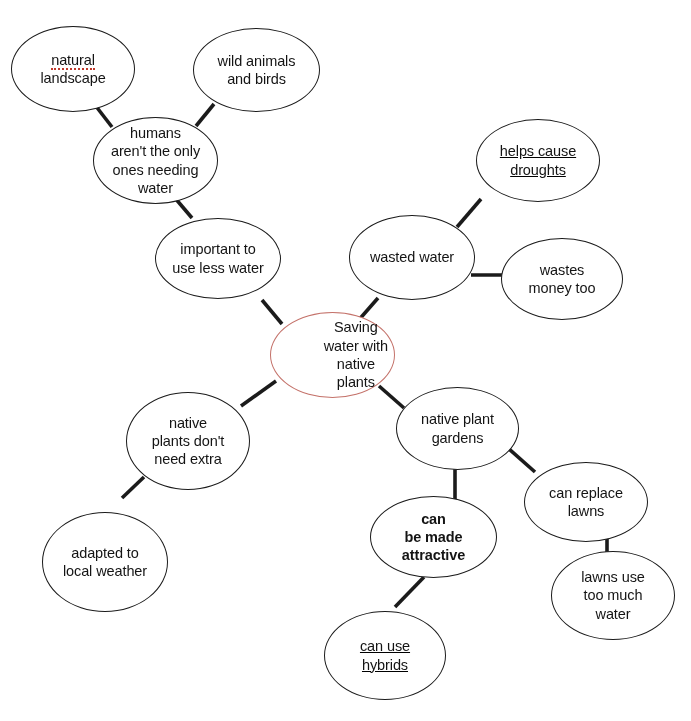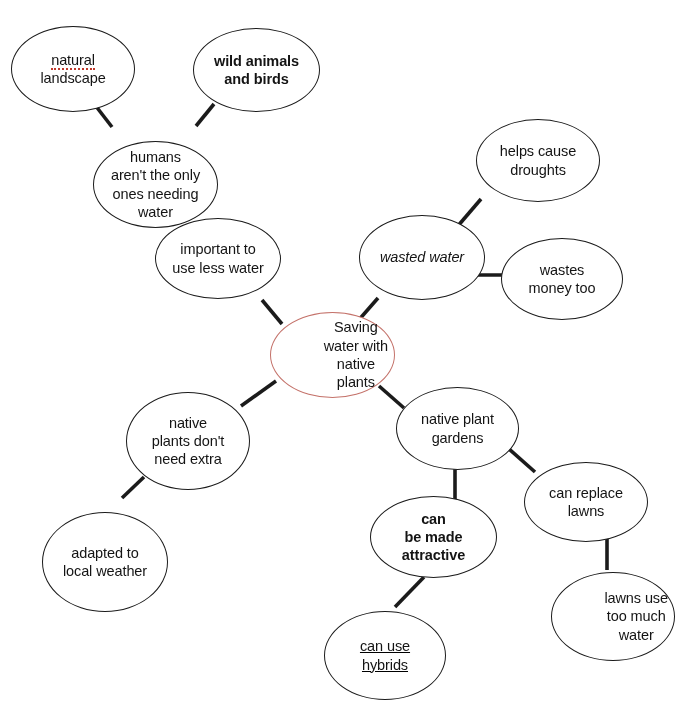--- a/index.html
+++ b/index.html
@@ -79,37 +79,37 @@
       <div class="node center-node" style="left: 270px; top: 312px; width: 125px; height: 86px; border-color: rgb(196, 114, 106); justify-content: flex-end;">
         <div class="node-label">Saving
 water with
 native
 plants</div>
       </div>
       <div class="node" style="left: 155px; top: 218px; width: 126px; height: 81px; justify-content: center;">
         <div class="node-label">important to
 use less water</div>
       </div>
-      <div class="node" style="left: 93px; top: 117px; width: 125px; height: 87px; margin-top: 24px;">
+      <div class="node" style="left: 93px; top: 117px; width: 125px; height: 87px;">
         <div class="node-label">humans
 aren't the only
 ones needing
 water</div>
       </div>
       <div class="node" style="left: 11px; top: 26px; width: 124px; height: 86px;">
         <div class="node-label"><span class="misspelled">natural</span><br>landscape</div>
       </div>
-      <div class="node" style="left: 193px; top: 28px; width: 127px; height: 84px; font-weight: bold;">
+      <div class="node" style="left: 193px; top: 28px; width: 127px; height: 84px;">
         <div class="node-label">wild animals
 and birds</div>
       </div>
-      <div class="node" style="left: 359px; top: 215px; width: 126px; height: 85px; font-style: italic;">
+      <div class="node" style="left: 349px; top: 215px; width: 126px; height: 85px;">
         <div class="node-label">wasted water</div>
       </div>
-      <div class="node" style="left: 476px; top: 119px; width: 124px; height: 83px;">
+      <div class="node" style="left: 476px; top: 119px; width: 124px; height: 83px; text-decoration: underline;">
         <div class="node-label">helps cause
 droughts</div>
       </div>
       <div class="node" style="left: 501px; top: 238px; width: 122px; height: 82px;">
         <div class="node-label">wastes
 money too</div>
       </div>
       <div class="node" style="left: 126px; top: 392px; width: 124px; height: 98px;">
         <div class="node-label">native
 plants don't
@@ -129,19 +129,19 @@
 attractive</div>
       </div>
       <div class="node" style="left: 324px; top: 611px; width: 122px; height: 89px; text-decoration: underline;">
         <div class="node-label">can use
 hybrids</div>
       </div>
       <div class="node" style="left: 524px; top: 462px; width: 124px; height: 80px;">
         <div class="node-label">can replace
 lawns</div>
       </div>
-      <div class="node" style="left: 551px; top: 572px; width: 124px; height: 89px; justify-content: flex-end;">
+      <div class="node" style="left: 551px; top: 551px; width: 124px; height: 89px;">
         <div class="node-label">lawns use
 too much
 water</div>
       </div>
     </div>
 </div>
 
 </body></html>

